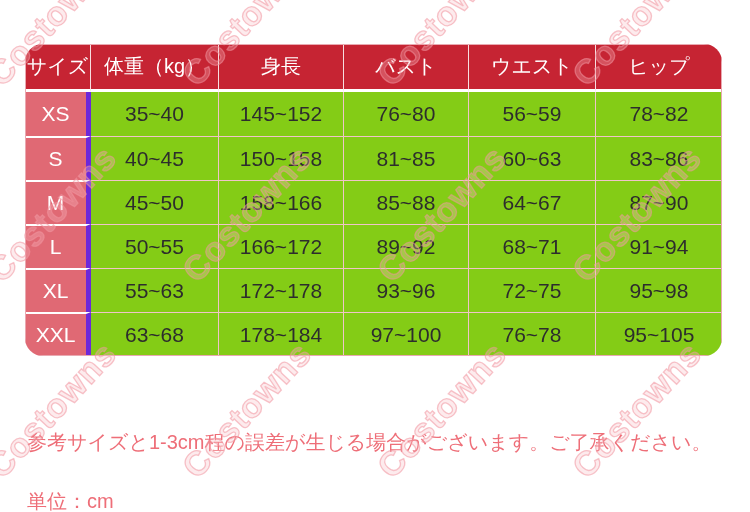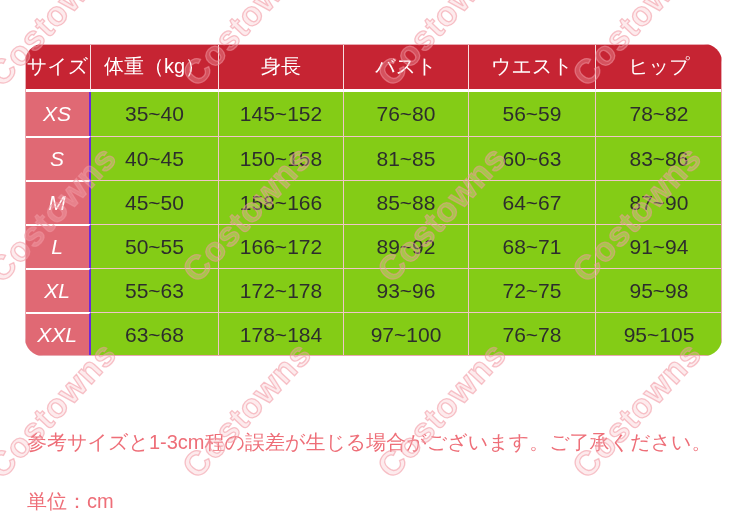--- a/index.html
+++ b/index.html
@@ -56,22 +56,21 @@
   th:last-child{border-right:none;}
   td{
     height:44px;
     text-align:center;
     vertical-align:middle;
     font-size:21px;
   }
   td.size{
     background:var(--size-col-bg,#e06974);
     color:#ffffff;
-    border-right:2px solid #6d28d9;
-    font-style:italic;
+    border-right:5px solid #6d28d9;
   }
   td.data{
     background:#84cc16;
     color:var(--cell-text,#2d2d2d);
     border-right:1px solid var(--border-pink,#f0c4c9);
   }
   td.data:last-child{border-right:none;}
   tr.data-row:not(:first-child) td.data{border-top:1px solid var(--border-pink,#f0c4c9);}
   tr.data-row:not(:first-child) td.size{border-top:2px solid #ffffff;}
   .note{

